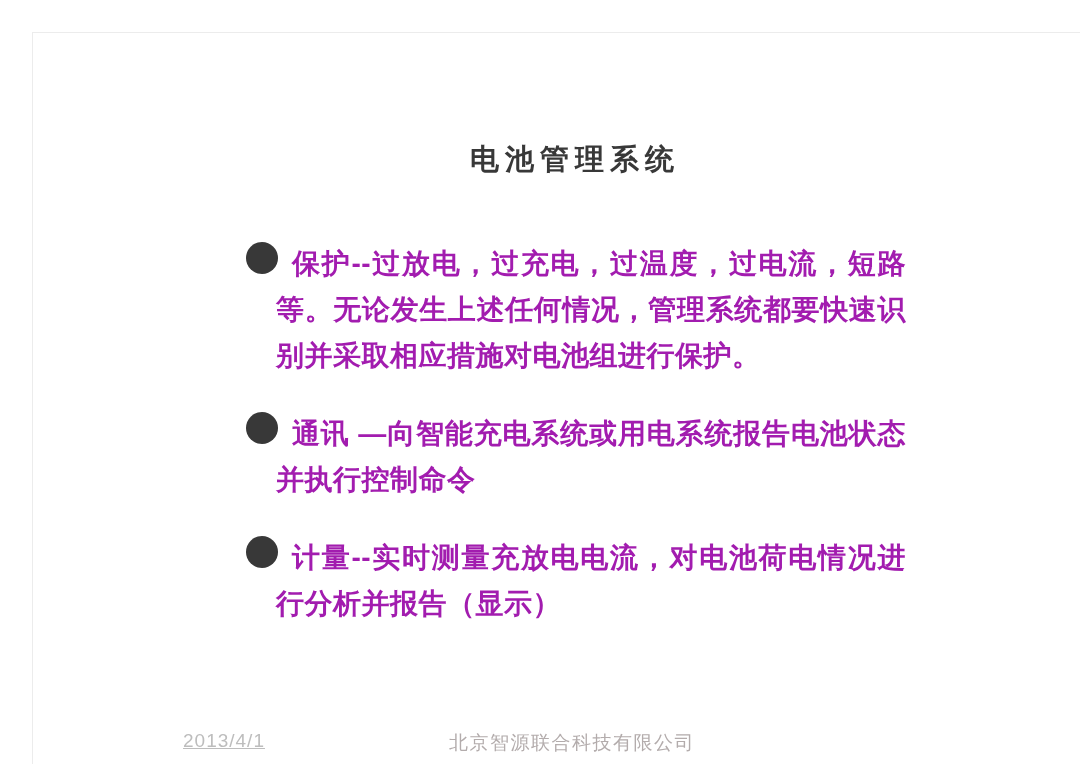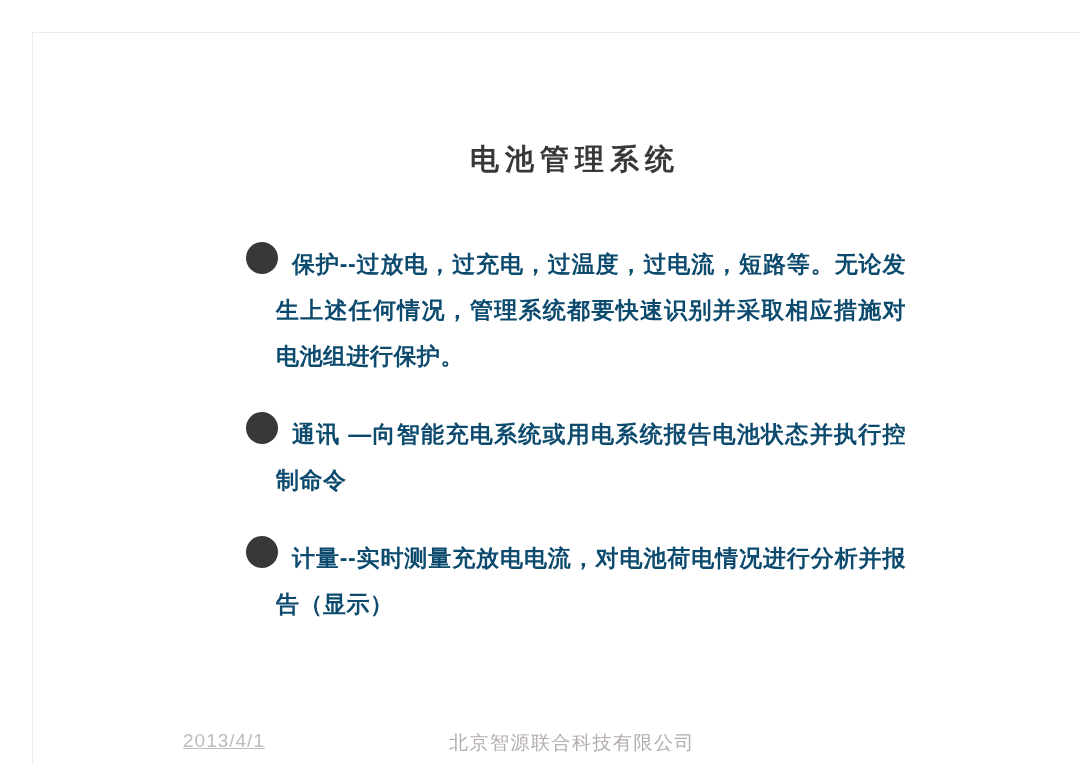--- a/index.html
+++ b/index.html
@@ -34,23 +34,23 @@
   .bullets {
     position: absolute;
     top: 177px;
     left: 196px;
     right: 174px;
     list-style: none;
   }
   .bullets li {
     position: relative;
     padding-left: 32px;
-    font-size: 23px;
+    font-size: 28px;
     font-weight: bold;
-    color: #0c4a6e;
+    color: #a21caf;
     line-height: 46px;
     letter-spacing: 0.5px;
     text-align: justify;
   }
   .bullet-dot {
     position: absolute;
     left: 2px;
     top: 17px;
     width: 10px;
     height: 10px;

